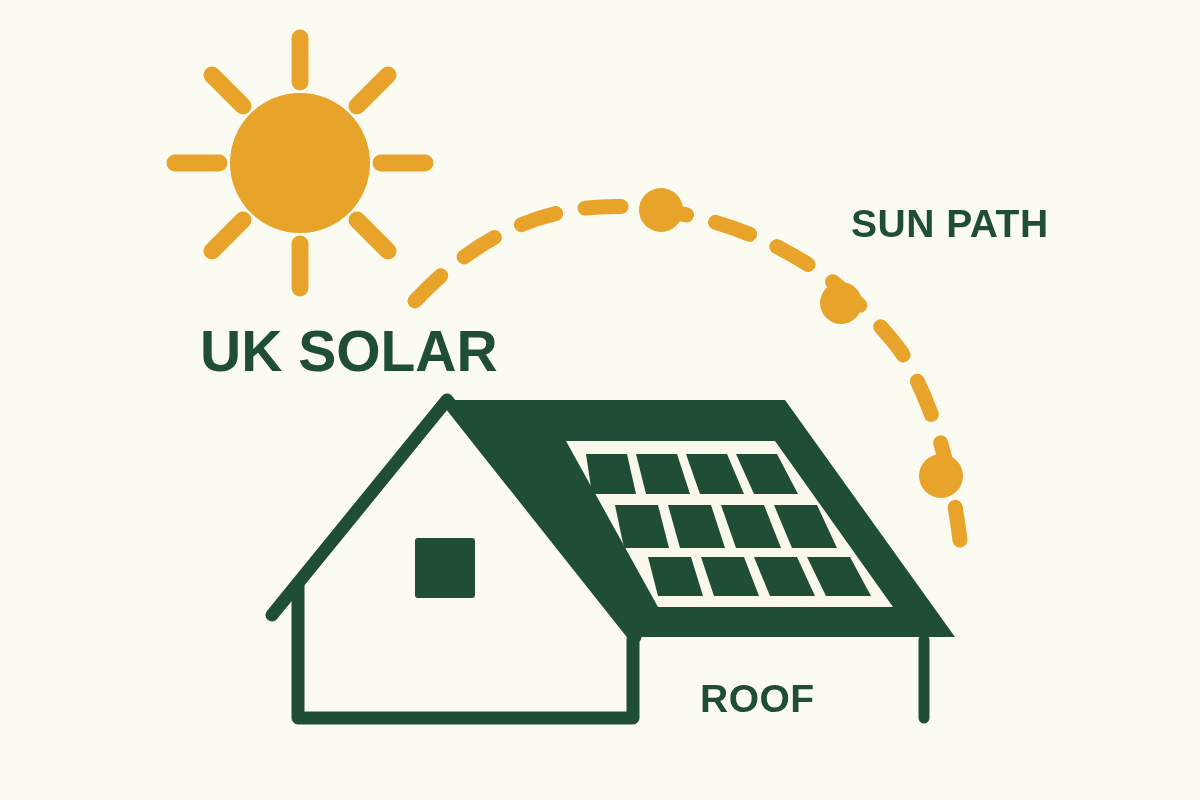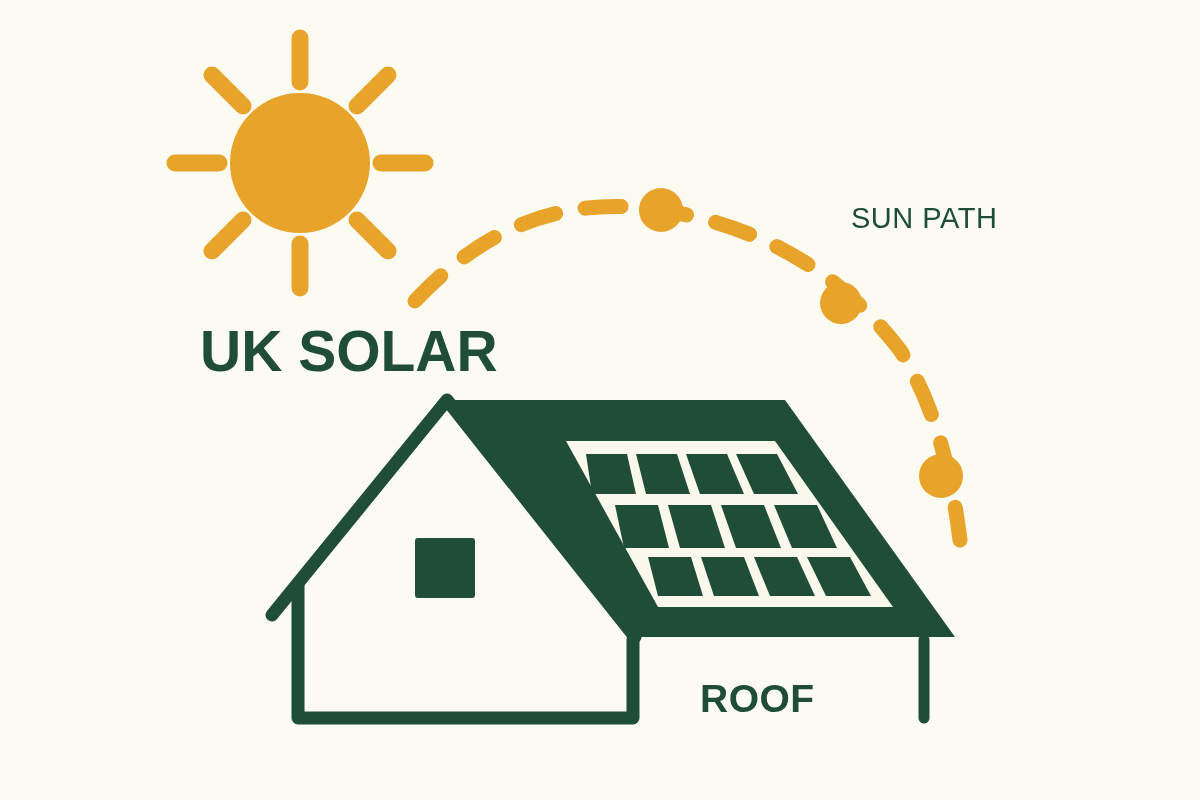--- a/index.html
+++ b/index.html
@@ -35,22 +35,22 @@
   }
   #label-sun {
     left: 624px;
     top: 110px;
     font-size: 40px;
     font-weight: 600;
   }
   #label-sun-path {
     left: 851px;
     top: 202px;
-    font-size: 29px;
-    font-weight: 400;
+    font-size: 39px;
+    font-weight: 700;
   }
   #label-title {
     left: 200px;
     top: 318px;
     font-size: 57px;
     font-weight: 700;
     letter-spacing: 0px;
   }
   #label-roof {
     left: 700px;

